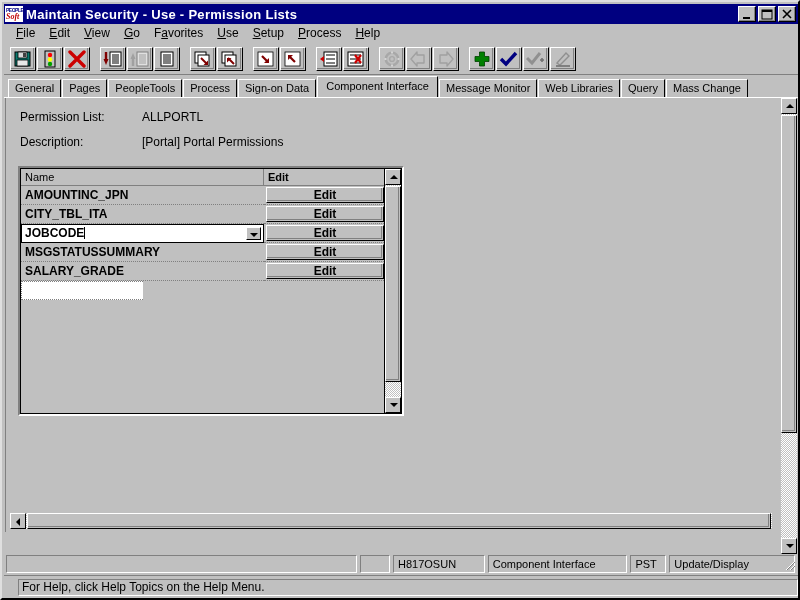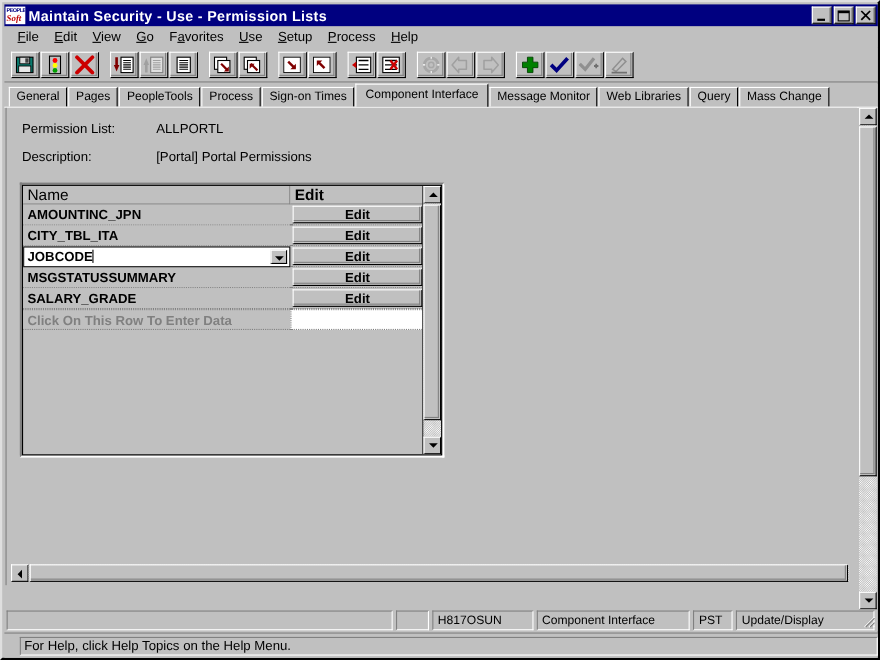--- a/index.html
+++ b/index.html
@@ -256,21 +256,21 @@
     position: absolute;
     left: 0; top: 0;
     width: 365px;
     height: 17px;
     display: flex;
     background: #c0c0c0;
   }
   .gh-cell {
     height: 17px;
     line-height: 16px;
-    font-size: 14px;
+    font-size: 11px;
     color: #000000;
     background: #c0c0c0;
     border-right: 1px solid #808080;
     border-bottom: 1px solid #808080;
     padding-left: 4px;
     box-sizing: border-box;
     white-space: nowrap;
     cursor: default;
   }
   .gh-name { width: 243px; }
@@ -722,21 +722,21 @@
         <path d="M3 16 h14" stroke="#707070" stroke-width="1.6"></path>
       </svg>
     </div>
   </div>
 
   <div class="tab-strip">
     <div class="tab">General</div>
     <div class="tab">Pages</div>
     <div class="tab">PeopleTools</div>
     <div class="tab">Process</div>
-    <div class="tab">Sign-on Times</div>
+    <div class="tab">Sign-on Data</div>
     <div class="tab active">Component Interface</div>
     <div class="tab">Message Monitor</div>
     <div class="tab">Web Libraries</div>
     <div class="tab">Query</div>
     <div class="tab">Mass Change</div>
 
   </div>
 
   <div class="client-area">
 
@@ -789,21 +789,20 @@
             </div>
 
             <div class="grid-row">
               <div class="cell-name">SALARY_GRADE</div>
               <div class="cell-edit-wrap">
                 <div class="edit-button">Edit</div>
               </div>
             </div>
 
             <div class="grid-row">
-              <div class="cell-name placeholder">Click On This Row To Enter Data</div>
               <div class="cell-edit-wrap empty"></div>
             </div>
 
           </div>
 
           <div class="grid-sb">
             <div class="sb-arrow up" style="left:0; top:0;"></div>
             <div class="sb-track-v" style="top:16px; bottom:16px;"></div>
             <div class="sb-thumb" style="left:0; top:17px; width:16px; height:196px;"></div>
             <div class="sb-arrow down" style="left:0; bottom:0;"></div>

